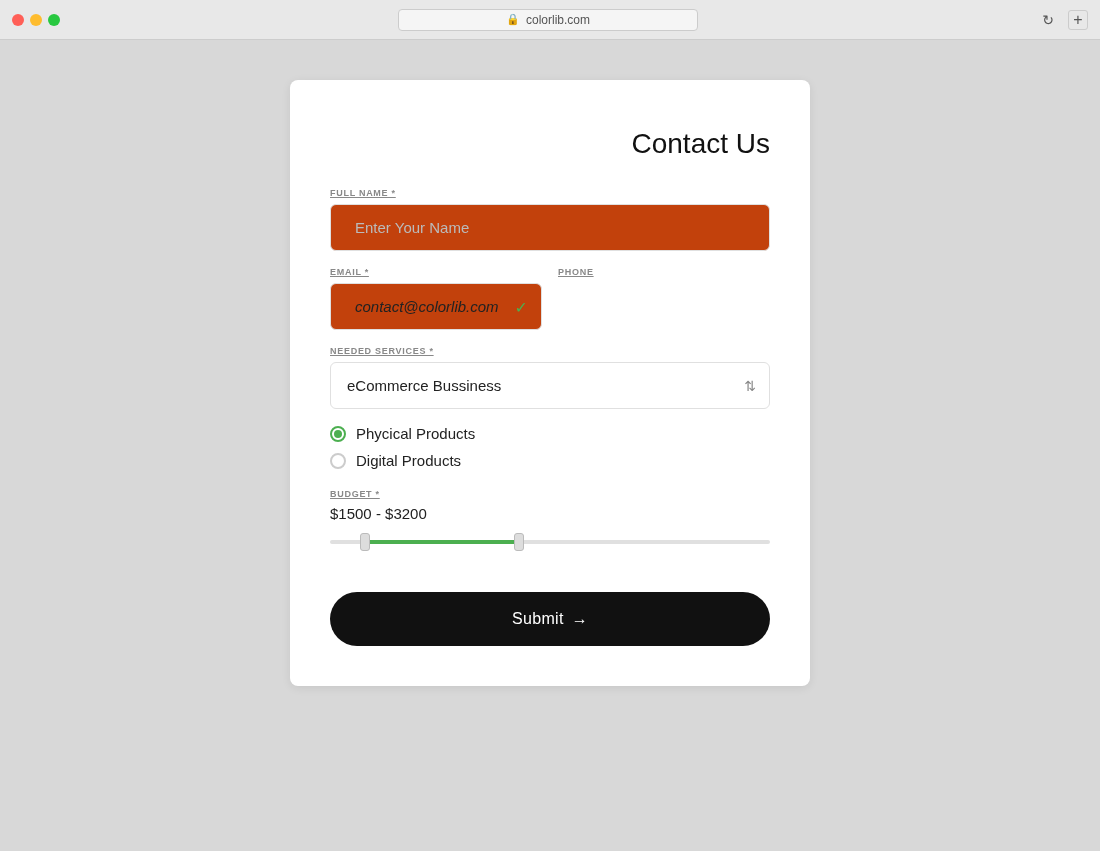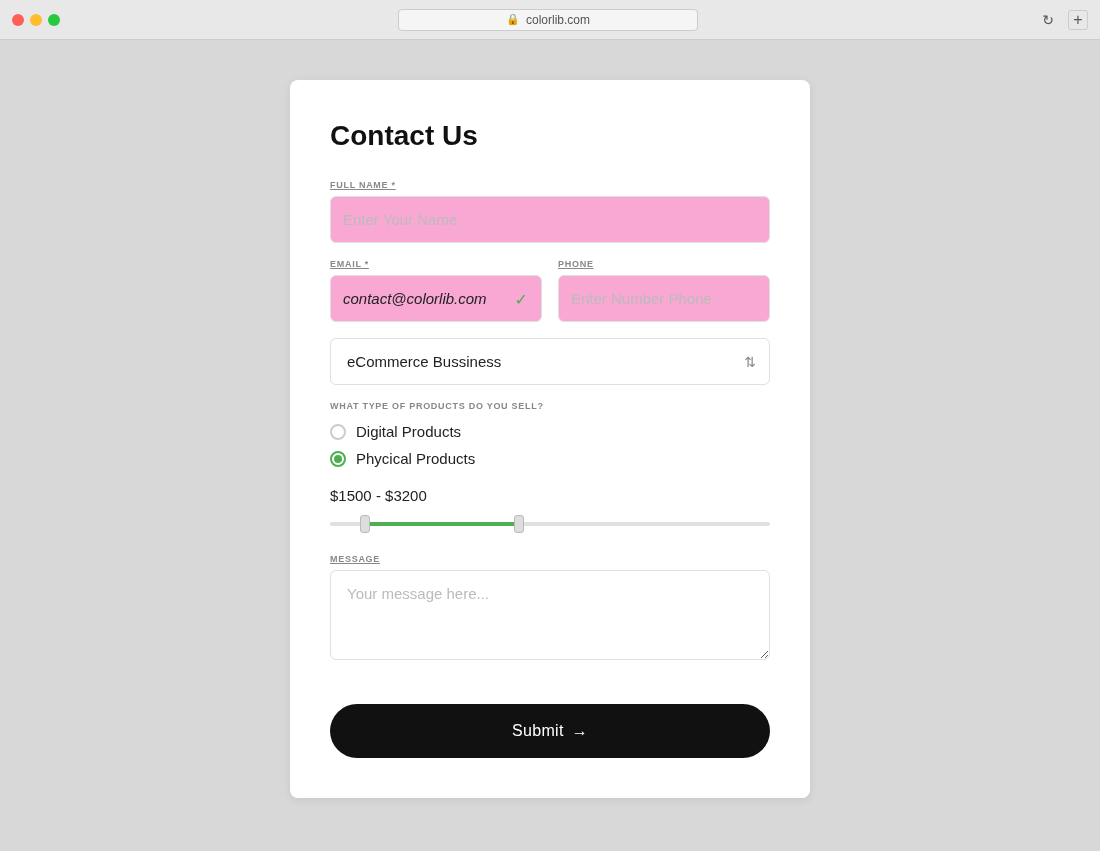--- a/index.html
+++ b/index.html
@@ -93,24 +93,25 @@
     .form-card {
       background: #fff;
       border-radius: 8px;
       width: 520px;
       padding: 40px 40px 40px;
       box-shadow: 0 2px 10px rgba(0,0,0,0.08);
     }
 
     .form-title {
       font-size: 28px;
-      font-weight: 700;
-      text-align: left;
+      font-weight: 400;
+      text-align: right;
       margin-bottom: 28px;
       color: #111;
+      margin-top: 8px;
     }
 
     .form-group {
       margin-bottom: 16px;
     }
 
     .form-label {
       display: block;
       font-size: 9px;
       font-weight: 600;
@@ -118,25 +119,25 @@
       text-transform: uppercase;
       color: #888;
       margin-bottom: 6px;
       text-decoration: underline;
     }
 
     .form-input {
       width: 100%;
       border: 1px solid #e0e0e0;
       border-radius: 6px;
-      padding: 14px 12px;
+      padding: 14px 24px;
       font-size: 15px;
       color: #222;
       outline: none;
-      background: #f9a8d4;
+      background: #c2410c;
     }
     .form-input::placeholder {
       color: #bbb;
     }
 
     .form-row {
       display: flex;
       gap: 16px;
       margin-bottom: 16px;
       margin-top: 8px;
@@ -354,68 +355,64 @@
     <div class="form-row">
       <div class="form-group">
         <label class="form-label">EMAIL *</label>
         <div class="email-wrapper">
           <input class="form-input" type="email" value="contact@colorlib.com" style="">
           <span class="email-check">✓</span>
         </div>
       </div>
       <div class="form-group">
         <label class="form-label">PHONE</label>
-        <input class="form-input" type="tel" placeholder="Enter Number Phone" style="">
       </div>
     </div>
 
     <div class="form-group">
+      <label class="form-label">NEEDED SERVICES *</label>
       <div class="select-wrapper">
         <select class="form-select">
           <option>eCommerce Bussiness</option>
           <option>Web Design</option>
           <option>SEO</option>
           <option>Marketing</option>
         </select>
         <span class="select-arrow">⇅</span>
       </div>
     </div>
 
     <div class="radio-group">
-      <div class="radio-question">WHAT TYPE OF PRODUCTS DO YOU SELL?</div>
-
-      <label class="radio-item">
-        <div class="radio-input"></div>
-        <span class="radio-label">Digital Products</span>
-      </label>
 
       <label class="radio-item">
         <div class="radio-input checked">
           <div class="radio-dot"></div>
         </div>
         <span class="radio-label">Phycical Products</span>
       </label>
 
+      <label class="radio-item">
+        <div class="radio-input"></div>
+        <span class="radio-label">Digital Products</span>
+      </label>
+
     </div>
 
     <div class="budget-section">
+      <label class="form-label">BUDGET *</label>
       <div class="budget-value">$1500 - $3200</div>
       <div class="slider-container">
         <div class="slider-track">
           <div class="slider-fill"></div>
         </div>
         <div class="slider-thumb left"></div>
         <div class="slider-thumb right"></div>
       </div>
     </div>
 
-    <div class="form-group">
-      <label class="form-label">MESSAGE</label>
-      <textarea class="form-textarea" placeholder="Your message here..." style=""></textarea>
-    </div>
 
     <button class="submit-btn">
       <span>Submit</span>
       <span>→</span>
     </button>
 
   </div>
 </div>
 
 </body></html>

